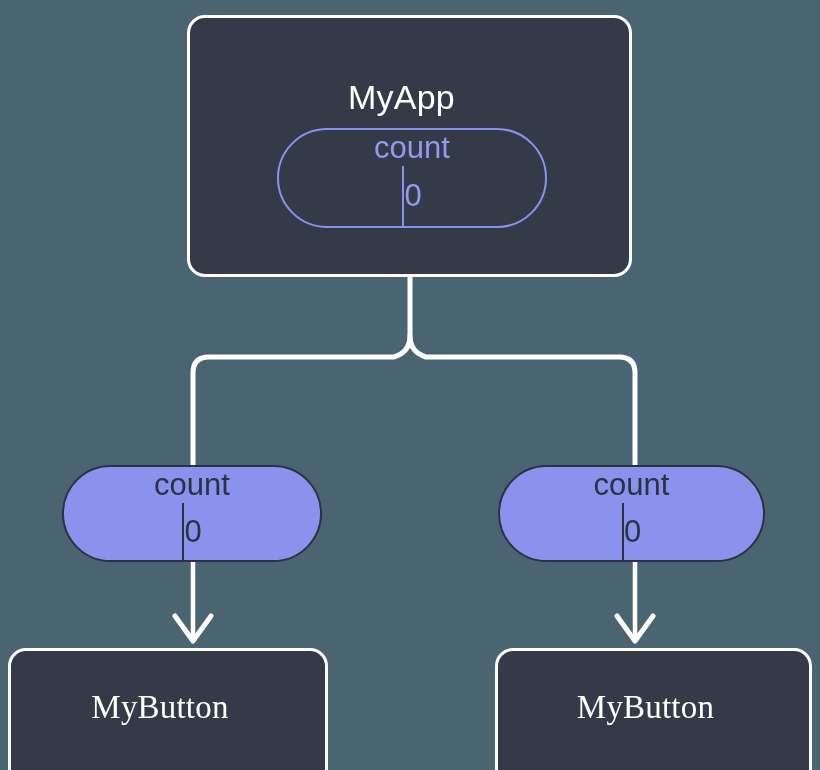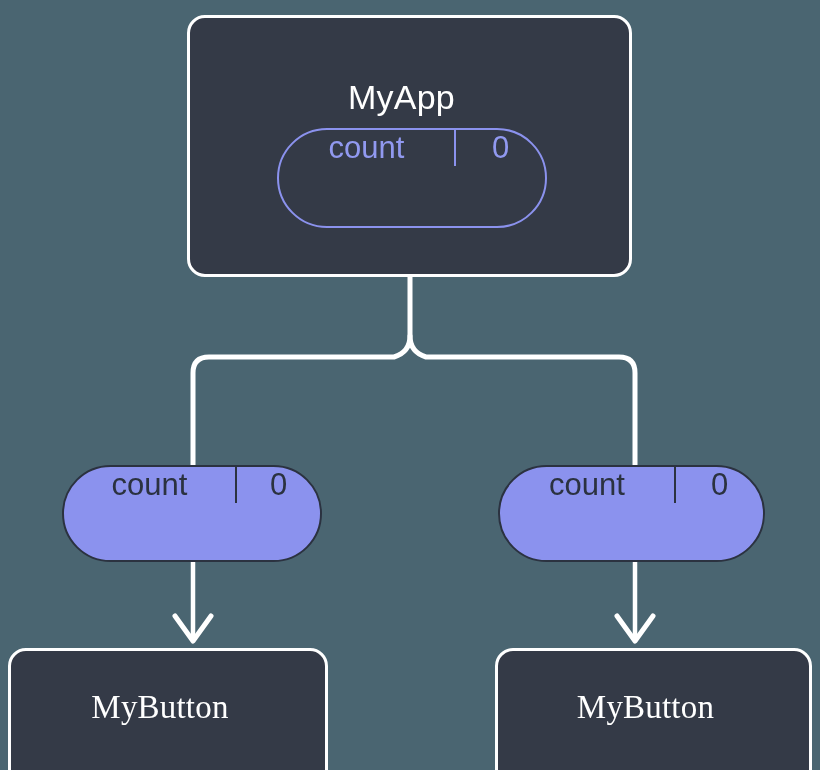--- a/index.html
+++ b/index.html
@@ -54,23 +54,24 @@
   
   #btn-box-left  { left: 8px;   top: 648px; width: 320px; height: 140px; }
   #btn-box-right { left: 495px; top: 648px; width: 317px; height: 140px; }
   .btn-title { top: 38px; font-size: 33px; font-family: Liberation Serif, serif; }
 
   
   .pill {
     position: absolute;
     box-sizing: border-box;
     display: flex;
-    align-items: flex-start;
+    align-items: center;
     border-radius: 999px;
     overflow: hidden;
+    flex-direction: column;
   }
   .pill .pill-key,
   .pill .pill-val {
     display: flex;
     align-items: center;
     justify-content: center;
     white-space: nowrap;
     font-size: 31px;
   }
 

